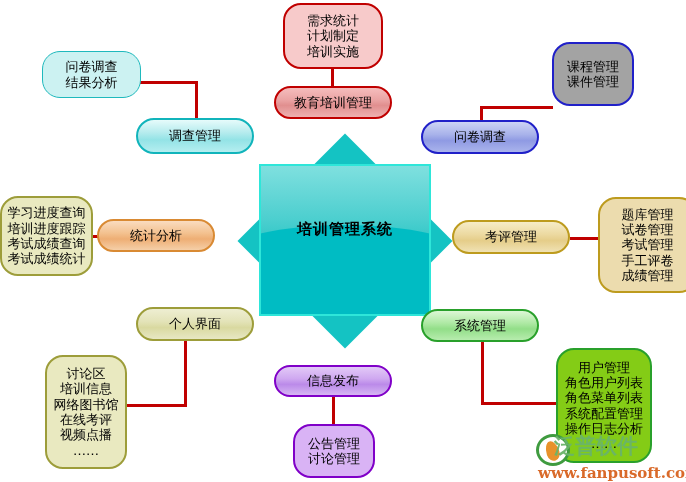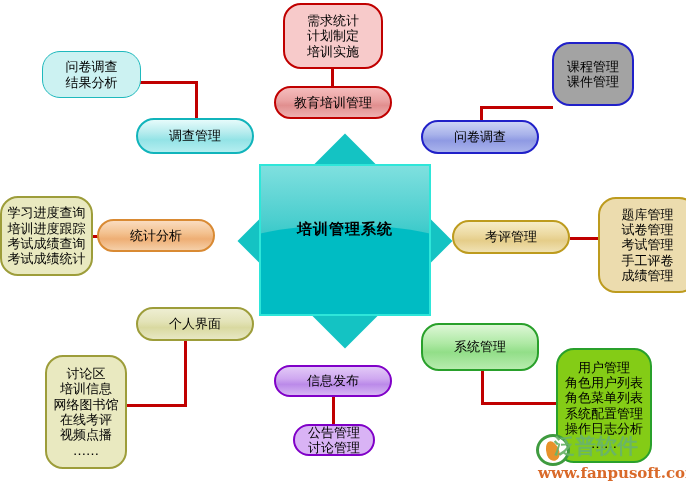--- a/index.html
+++ b/index.html
@@ -274,26 +274,26 @@
     <span class="ln">网络图书馆</span>
     <span class="ln">在线考评</span>
     <span class="ln">视频点播</span>
     <span class="ln">……</span>
   </div>
 
   <div class="node hdr p-purple-hdr" style="left:274px; top:365px; width:118px; height:32px;">
     <span class="ln">信息发布</span>
   </div>
 
-  <div class="node list p-purple-list" style="left:293px; top:424px; width:82px; height:32px;">
+  <div class="node list p-purple-list" style="left:293px; top:424px; width:82px; height:54px;">
     <span class="ln">公告管理</span>
     <span class="ln">讨论管理</span>
   </div>
 
-  <div class="node hdr p-green-hdr" style="left:421px; top:323px; width:118px; height:48px;">
+  <div class="node hdr p-green-hdr" style="left:421px; top:309px; width:118px; height:33px;">
     <span class="ln">系统管理</span>
   </div>
 
   <div class="node list p-green-list" style="left:556px; top:348px; width:96px; height:115px;">
     <span class="ln">用户管理</span>
     <span class="ln">角色用户列表</span>
     <span class="ln">角色菜单列表</span>
     <span class="ln">系统配置管理</span>
     <span class="ln">操作日志分析</span>
     <span class="ln">……</span>

